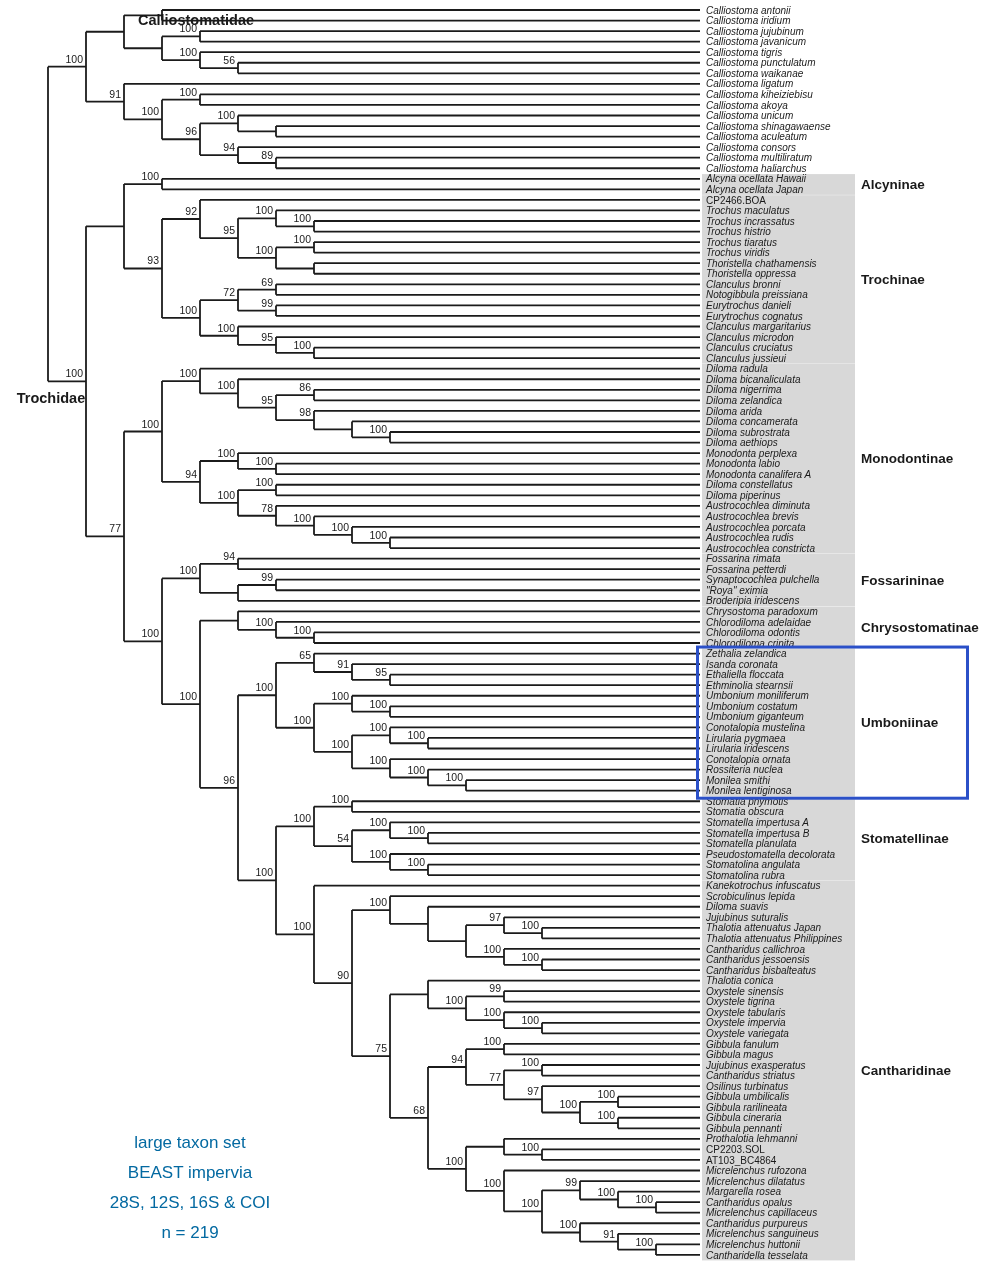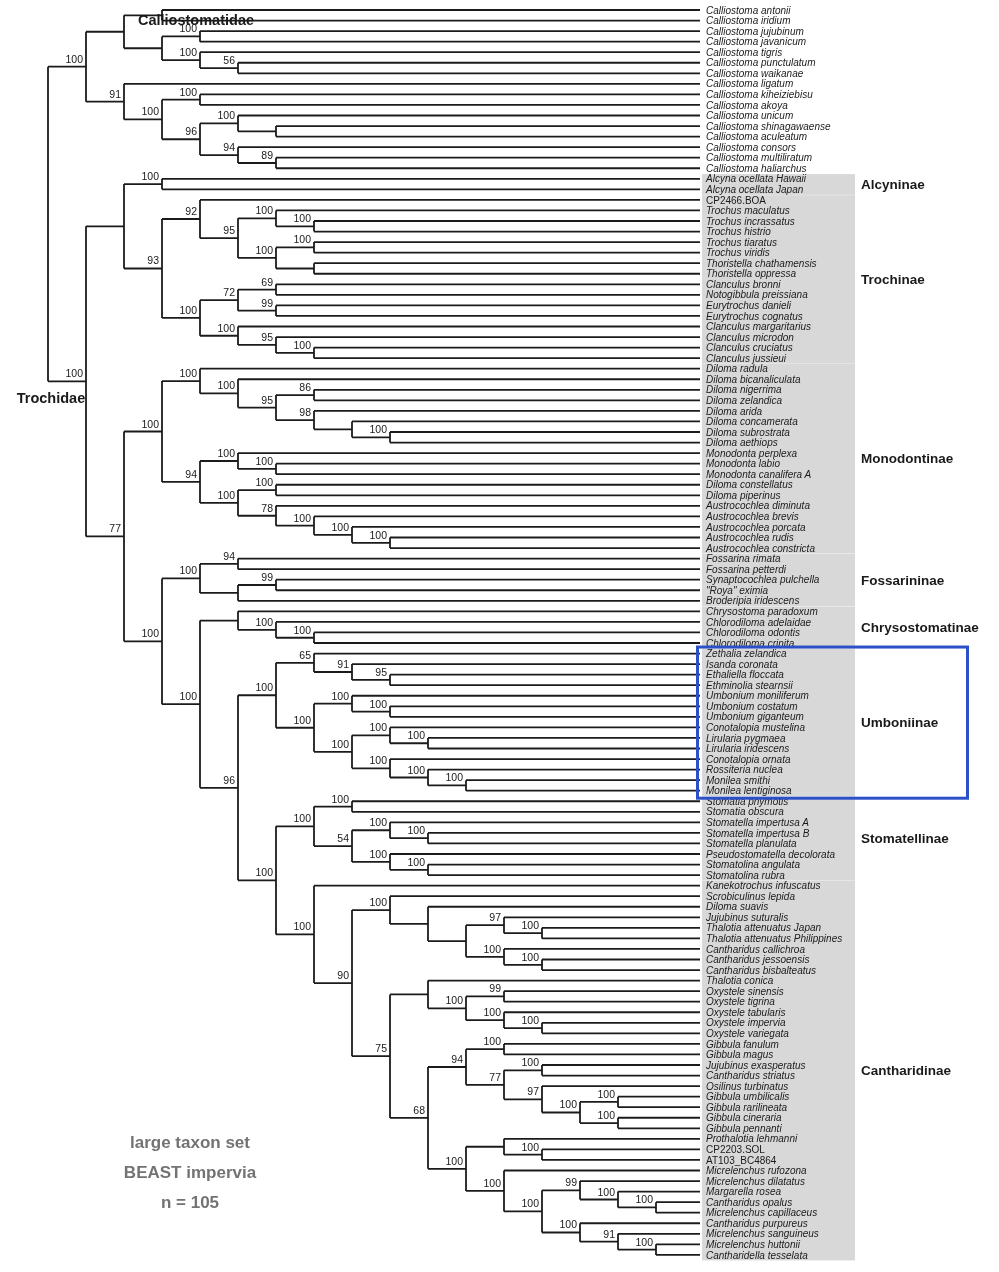--- a/index.html
+++ b/index.html
@@ -1,20 +1,20 @@
 <!DOCTYPE html>
 <html><head>
 <meta charset="utf-8">
 <style>
   html,body{margin:0;padding:0;background:#ffffff;}
   #figure-root{position:relative;width:999px;height:1272px;background:#fff;overflow:hidden;
     font-family:"Liberation Sans","DejaVu Sans",sans-serif;}
   #tree-svg{position:absolute;left:0;top:0;}
   #annotation{position:absolute;left:55px;top:1128px;width:270px;text-align:center;
-    font-weight:bold;font-size:17px;line-height:30px;color:#737373;}
+    font-weight:normal;font-size:17px;line-height:30px;color:#0369a1;}
 </style>
 </head>
 <body>
 
 <div id="figure-root">
   <svg id="tree-svg" width="999" height="1272">
       <rect x="702" y="174.10000000000002" width="153" height="20.75000000000001" fill="#d8d8d8"></rect>
       <rect x="702" y="195.20000000000002" width="153" height="168.45000000000002" fill="#d8d8d8"></rect>
       <rect x="702" y="364.00000000000006" width="153" height="189.55" fill="#d8d8d8"></rect>
       <rect x="702" y="553.9" width="153" height="52.40000000000005" fill="#d8d8d8"></rect>
@@ -607,15 +607,16 @@
       <text x="861" y="584.7" font-size="13.5" font-weight="bold" fill="#1a1a1a">Fossarininae</text>
       <text x="861" y="632.175" font-size="13.5" font-weight="bold" fill="#1a1a1a">Chrysostomatinae</text>
       <text x="861" y="727.125" font-size="13.5" font-weight="bold" fill="#1a1a1a">Umboniinae</text>
       <rect x="697.5" y="647.0500000000001" width="270" height="151.14999999999998" fill="none" stroke="#2b50c8" stroke-width="3"></rect>
       <text x="861" y="843.175" font-size="13.5" font-weight="bold" fill="#1a1a1a">Stomatellinae</text>
       <text x="861" y="1075.275" font-size="13.5" font-weight="bold" fill="#1a1a1a">Cantharidinae</text>
     </svg>
   <div id="annotation">
     <div>large taxon set</div>
     <div>BEAST impervia</div>
-    <div>n = 105</div>
+    <div>28S, 12S, 16S &amp; COI</div>
+    <div>n = 219</div>
   </div>
 </div>
 
 </body></html>

